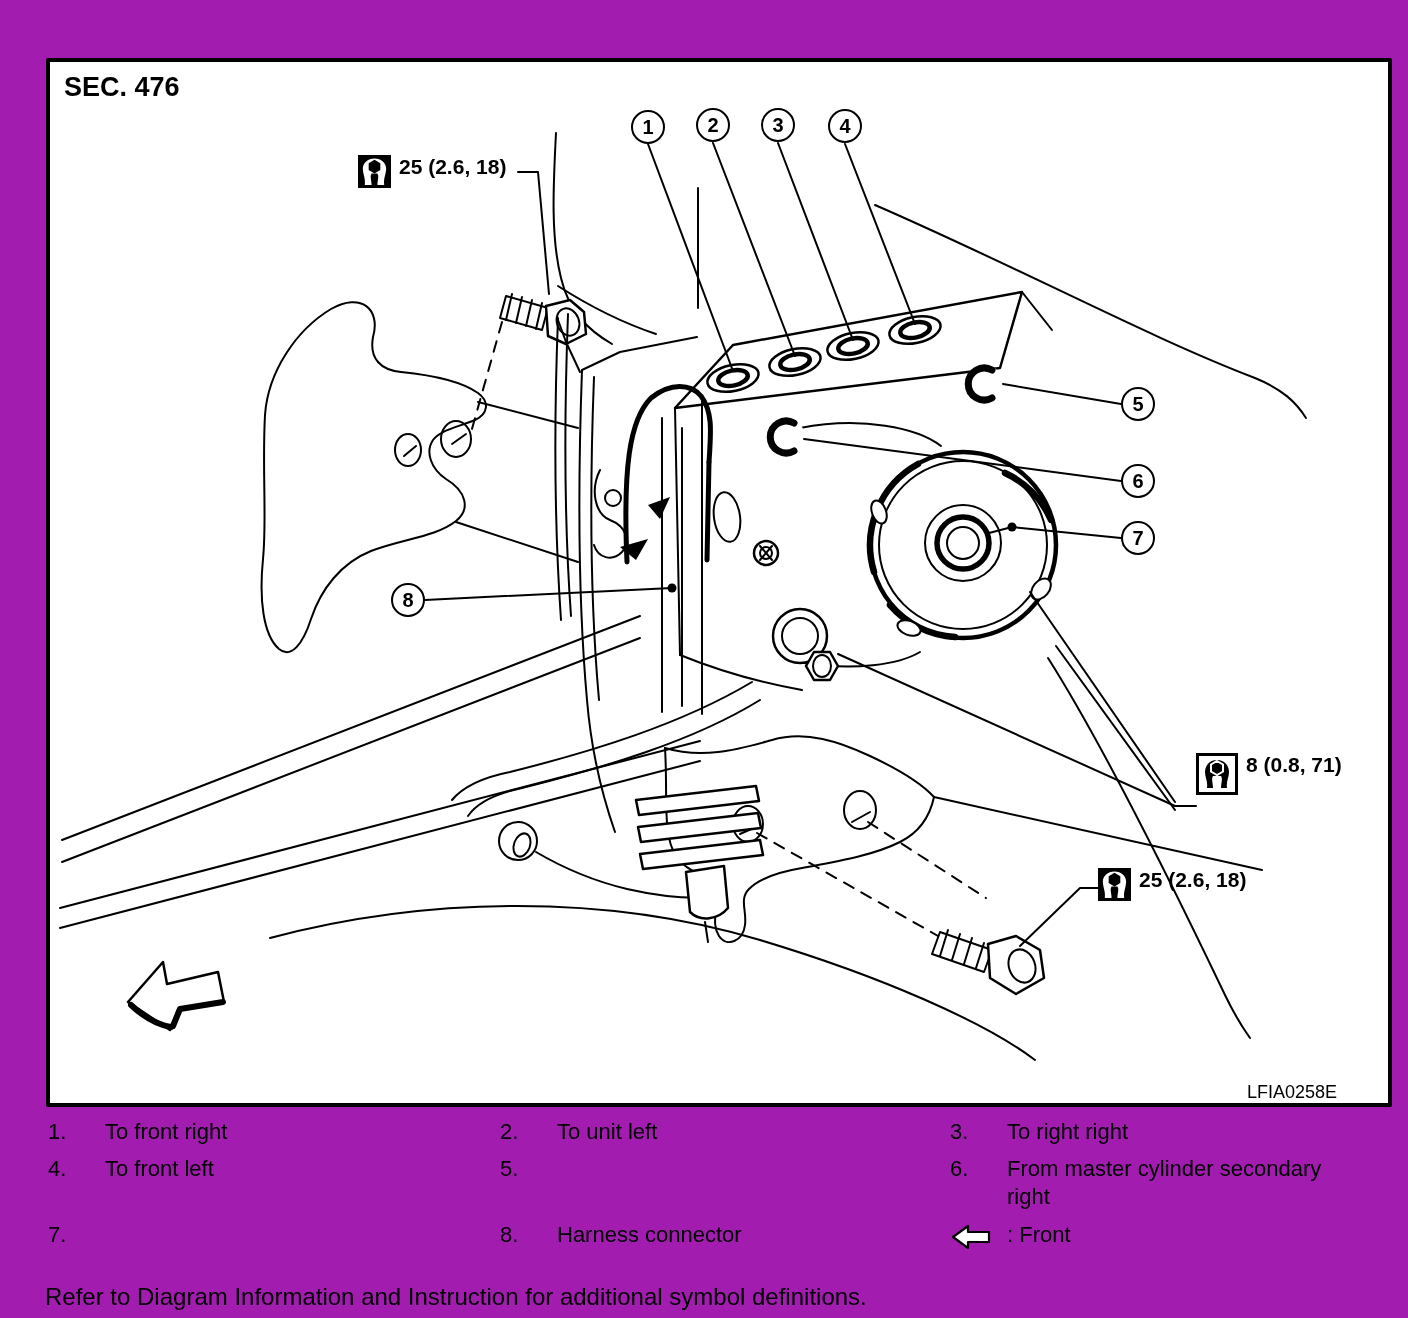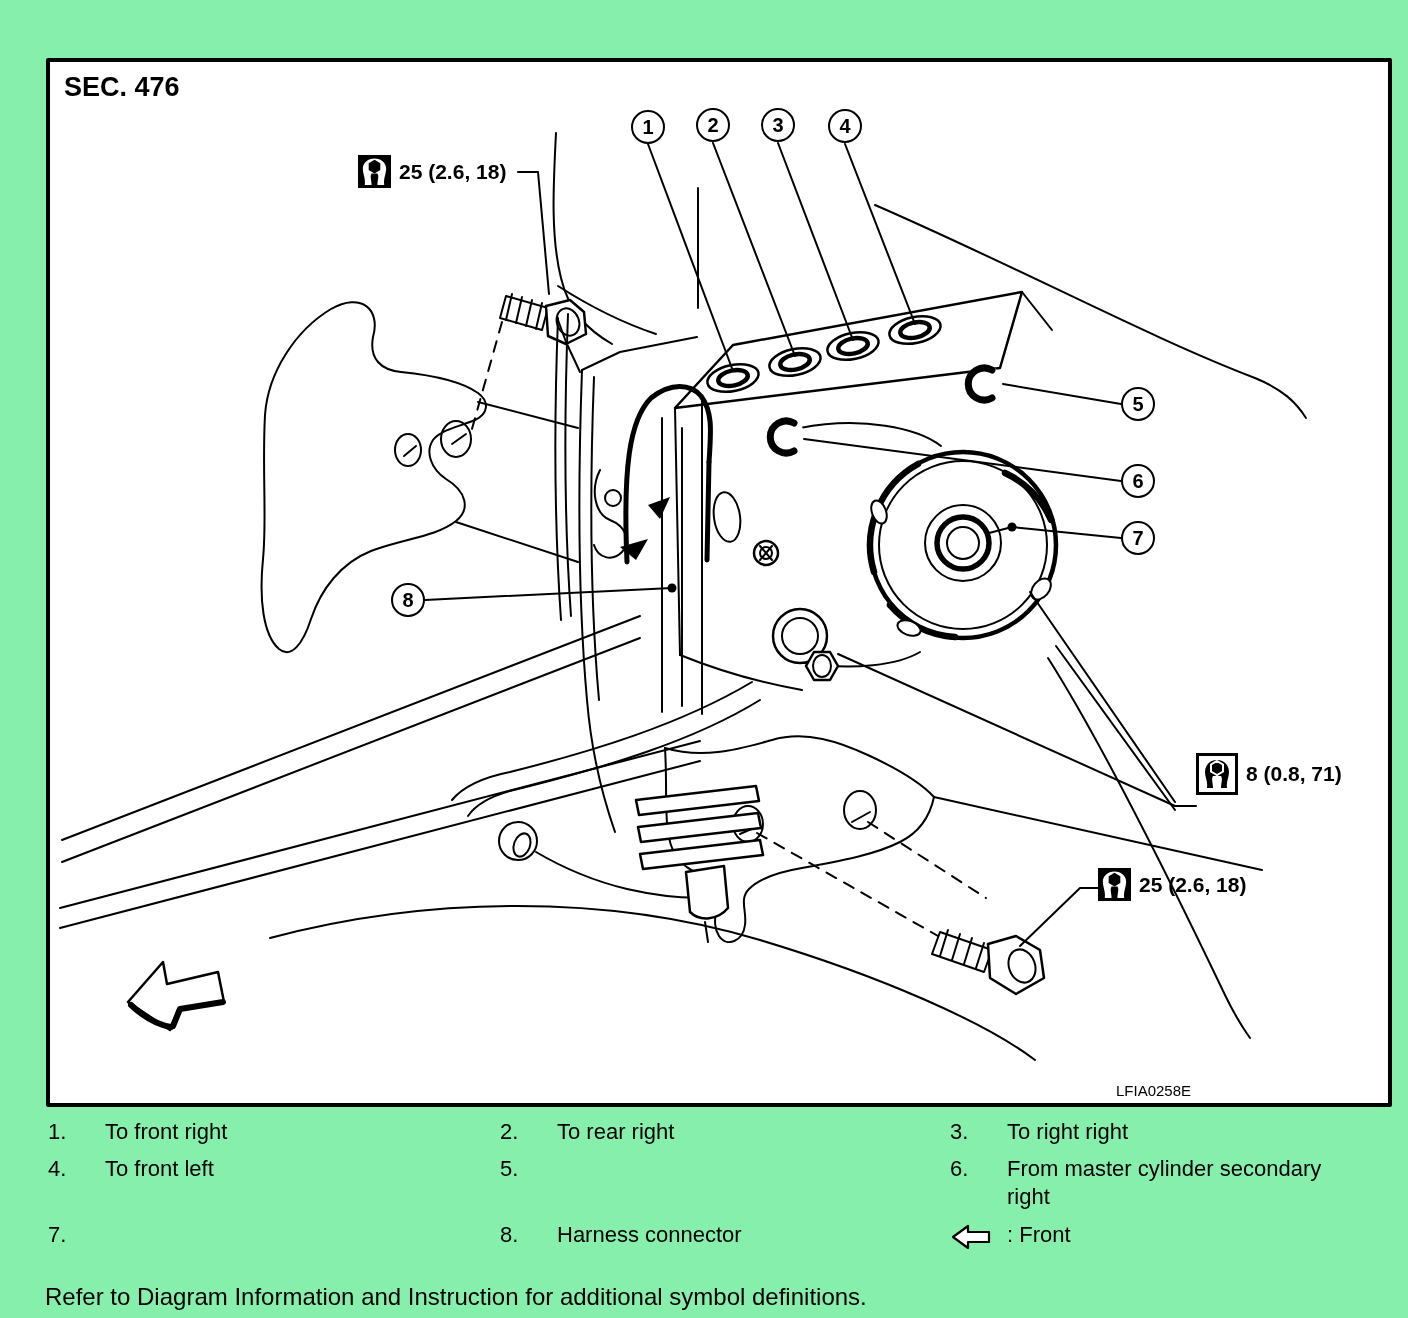--- a/index.html
+++ b/index.html
@@ -1,26 +1,26 @@
 <!DOCTYPE html>
 <html><head>
 <meta charset="utf-8">
 <style>
   html,body{margin:0;padding:0;background:#fff;}
-  #page{position:relative;width:1408px;height:1318px;background:#86efac;
+  #page{position:relative;width:1408px;height:1318px;background:#a21caf;
         font-family:"Liberation Sans", sans-serif;color:#000;overflow:hidden;}
   #art{position:absolute;left:0;top:0;}
   .callout{position:absolute;width:34px;height:34px;border:2.5px solid #000;border-radius:50%;
            background:#fff;display:flex;align-items:center;justify-content:center;
            font-size:20px;font-weight:bold;box-sizing:border-box;}
-  .torque{position:absolute;display:flex;align-items:center;gap:8px;
+  .torque{position:absolute;display:flex;gap:8px;
           font-weight:bold;font-size:21px;white-space:nowrap;}
   .torque .ticon{flex:none;display:block;}
   #section-label{position:absolute;left:64px;top:72px;font-size:27px;font-weight:bold;}
-  #figure-code{position:absolute;left:1116px;top:1082px;width:208px;text-align:left;font-size:15px;}
+  #figure-code{position:absolute;left:1188px;top:1082px;width:208px;text-align:center;font-size:18px;}
   .lg-cell{position:absolute;display:flex;font-size:22px;line-height:28px;}
   .lg-num{width:57px;flex:none;}
   .lg-text{display:block;max-width:360px;}
   .lg-line{display:block;}
   #footer-note{position:absolute;left:45px;top:1283px;font-size:24px;}
 </style>
 </head>
 <body>
 
 <div id="page">
@@ -264,21 +264,21 @@
   <div class="lg-cell" style="left:48px;top:1118px">
     <span class="lg-num">1.</span>
     <span class="lg-text">
         <span class="lg-line">To front right</span>
         <span class="lg-line"></span>
       </span>
   </div>
   <div class="lg-cell" style="left:500px;top:1118px">
     <span class="lg-num">2.</span>
     <span class="lg-text">
-        <span class="lg-line">To rear right</span>
+        <span class="lg-line">To unit left</span>
         <span class="lg-line"></span>
       </span>
   </div>
   <div class="lg-cell" style="left:950px;top:1118px">
     <span class="lg-num">3.</span>
     <span class="lg-text">
         <span class="lg-line">To right right</span>
         <span class="lg-line"></span>
       </span>
   </div>

